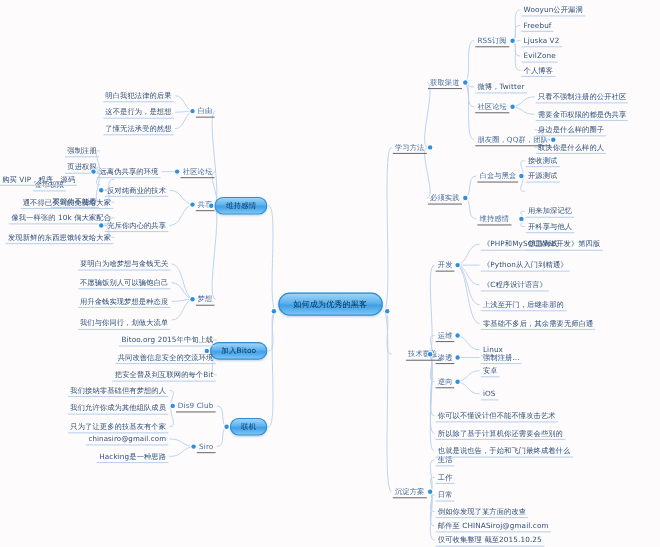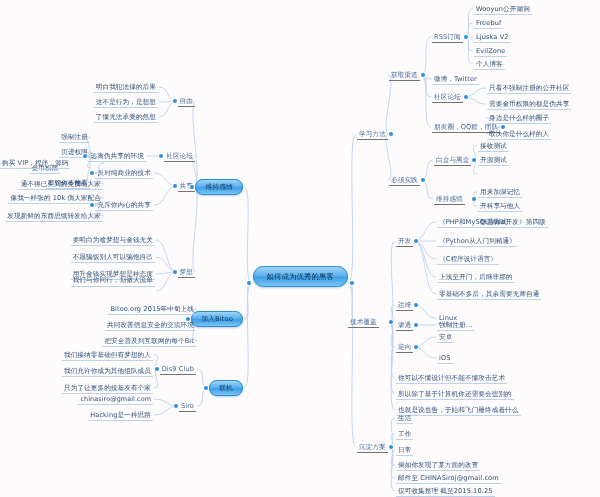--- a/index.html
+++ b/index.html
@@ -166,21 +166,21 @@
       <div class="node" style="top: 114.5px; left: 487px;"><span class="leaf">身边是什么样的圈子</span></div>
       <div class="node" style="top: 130.5px; left: 487px;"><span class="leaf">取决你是什么样的人</span></div>
       <div class="node" style="top: 176.5px; left: 389px;"><span class="mid">必须实践</span></div>
       <div class="node" style="top: 156.5px; left: 434px;"><span class="mid">白盒与黑盒</span></div>
       <div class="node" style="top: 142.5px; left: 478px;"><span class="leaf">接收测试</span></div>
       <div class="node" style="top: 156.5px; left: 478px;"><span class="leaf">开源测试</span></div>
       <div class="node" style="top: 170.5px; left: 478px; margin-top: 48px;"><span class="leaf">舒重测试</span></div>
       <div class="node" style="top: 195.5px; left: 434px;"><span class="mid">维持感情</span></div>
       <div class="node" style="top: 188.5px; left: 478px;"><span class="leaf">用来加深记忆</span></div>
       <div class="node" style="top: 202.5px; left: 478px;"><span class="leaf">开科享与他人</span></div>
-      <div class="node" style="top: 318.5px; left: 348px;"><span class="mid">技术覆盖</span></div>
+      <div class="node" style="top: 318.5px; left: 369px;"><span class="mid">技术覆盖</span></div>
       <div class="node" style="top: 237.5px; left: 396px;"><span class="mid">开发</span></div>
       <div class="node" style="top: 218.5px; left: 437px;"><span class="leaf">《PHP和MySQL Web开发》第四版</span></div>
       <div class="node" style="top: 237.5px; left: 437px;"><span class="leaf">《Python从入门到精通》</span></div>
       <div class="node" style="top: 255.5px; left: 437px;"><span class="leaf">《C程序设计语言》</span></div>
       <div class="node" style="top: 273.5px; left: 437px;"><span class="leaf">上浅至开门，后继非那的</span></div>
       <div class="node" style="top: 290.5px; left: 437px;"><span class="leaf">零基础不多后，其余需要无师自通</span></div>
       <div class="node" style="top: 301.5px; left: 396px;"><span class="mid">运维</span></div>
       <div class="node" style="top: 314.5px; left: 437px;"><span class="leaf">Linux</span></div>
       <div class="node" style="top: 321.5px; left: 396px;"><span class="mid">渗透</span></div>
       <div class="node" style="top: 321.5px; left: 437px;"><span class="leaf">强制注册...</span></div>
@@ -212,21 +212,21 @@
       <div class="node" style="top: 169.5px; left: 0px; width: 153px; text-align: right;"><span class="leaf">反对纯商业的技术</span></div>
       <div class="node" style="top: 159.5px; left: 0px; width: 103px; text-align: left;"><span class="leaf">购买 VIP，程序，源码</span></div>
       <div class="node" style="top: 180.5px; left: 0px; width: 103px; text-align: right;"><span class="leaf">通不得已买到的免费给大家</span></div>
       <div class="node" style="top: 201.5px; left: 0px; width: 153px; text-align: right;"><span class="leaf">充斥你内心的共享</span></div>
       <div class="node" style="top: 194.5px; left: 0px; width: 103px; text-align: right;"><span class="leaf">像我一样张的 10k 倘大家配合</span></div>
       <div class="node" style="top: 212.5px; left: 0px; width: 103px; text-align: right;"><span class="leaf">发现新鲜的东西思饿转发给大家</span></div>
       <div class="node" style="top: 268.5px; left: 0px; width: 195px; text-align: right;"><span class="mid">梦想</span></div>
       <div class="node" style="top: 236.5px; left: 0px; width: 155px; text-align: right;"><span class="leaf">要明白为啥梦想与金钱无关</span></div>
       <div class="node" style="top: 253.5px; left: 0px; width: 155px; text-align: right;"><span class="leaf">不愿骗饭别人可以骗饱自己</span></div>
       <div class="node" style="top: 270.5px; left: 0px; width: 155px; text-align: right;"><span class="leaf">用升金钱实现梦想是种态度</span></div>
-      <div class="node" style="top: 277px; left: 0px; width: 155px; text-align: right;"><span class="leaf">我们与你同行，划做大流单</span></div>
+      <div class="node" style="top: 290px; left: 0px; width: 155px; text-align: right;"><span class="leaf">我们与你同行，划做大流单</span></div>
       <div class="node" style="top: 315.5px; left: 0px; width: 243px; text-align: right;"><span class="capsule">加入Bitoo</span></div>
       <div class="node" style="top: 305.5px; left: 0px; width: 196px; text-align: right;"><span class="leaf">Bitoo.org 2015年中旬上线</span></div>
       <div class="node" style="top: 321.5px; left: 0px; width: 196px; text-align: right;"><span class="leaf">共同改善信息安全的交流环境</span></div>
       <div class="node" style="top: 337.5px; left: 0px; width: 196px; text-align: right;"><span class="leaf">把安全普及到互联网的每个Bit</span></div>
       <div class="node" style="top: 384.5px; left: 0px; width: 243px; text-align: right;"><span class="capsule">联机</span></div>
       <div class="node" style="top: 365.5px; left: 0px; width: 196px; text-align: right;"><span class="mid">Dis9 Club</span></div>
       <div class="node" style="top: 351.5px; left: 0px; width: 153px; text-align: right;"><span class="leaf">我们接纳零基础但有梦想的人</span></div>
       <div class="node" style="top: 367.5px; left: 0px; width: 153px; text-align: right;"><span class="leaf">我们允许你成为其他组队成员</span></div>
       <div class="node" style="top: 384.5px; left: 0px; width: 153px; text-align: right;"><span class="leaf">只为了让更多的技基友有个家</span></div>
       <div class="node" style="top: 402.5px; left: 0px; width: 196px; text-align: right;"><span class="mid">Siro</span></div>

